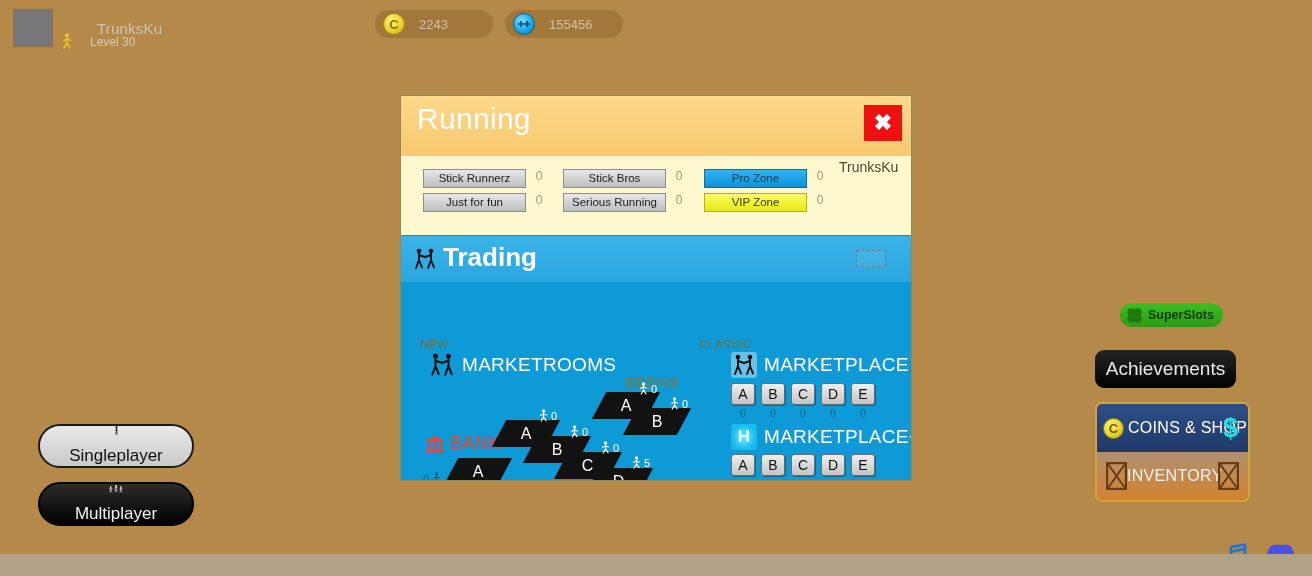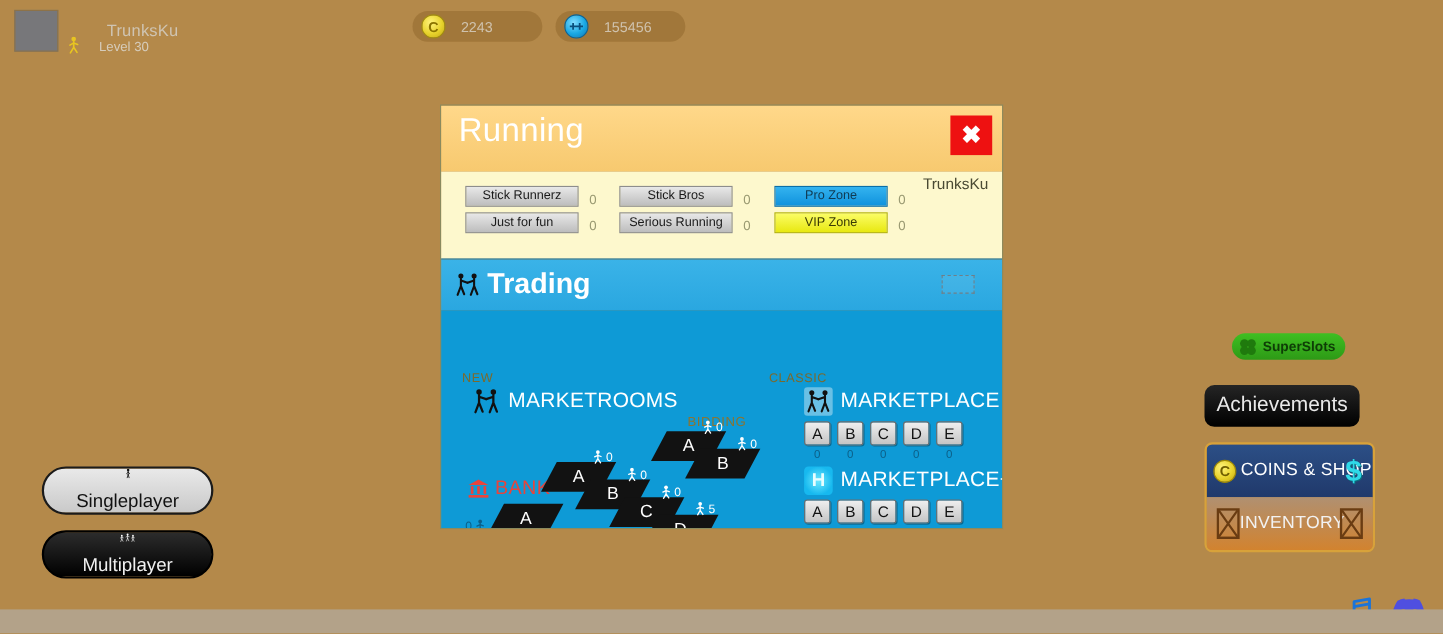--- a/index.html
+++ b/index.html
@@ -93,21 +93,21 @@
 
   .dlg-rooms {
     height: 79px;
     background: #fdf8cd;
     position: relative;
   }
   .room-col { position: absolute; top: 13px; }
   .room-col.c1 { left: 22px; }
   .room-col.c2 { left: 162px; }
   .room-col.c3 { left: 303px; }
-  .room-row { display: flex; align-items: flex-end; height: 19px; margin-bottom: 5px; }
+  .room-row { display: flex; align-items: flex-start; height: 19px; margin-bottom: 5px; }
   .room-btn {
     width: 103px; height: 19px;
     font-size: 11.5px; color: #1a1a1a;
     border: 1px solid #8d8d8d;
     background: linear-gradient(180deg, #e8e8e8 0%, #bdbdbd 100%);
     cursor: pointer; text-align: center; line-height: 17px;
   }
   .room-btn.blue {
     background: linear-gradient(180deg, #34b3ef 0%, #0f92dd 100%);
     color: #103a52; border-color: #0a6fa8;

